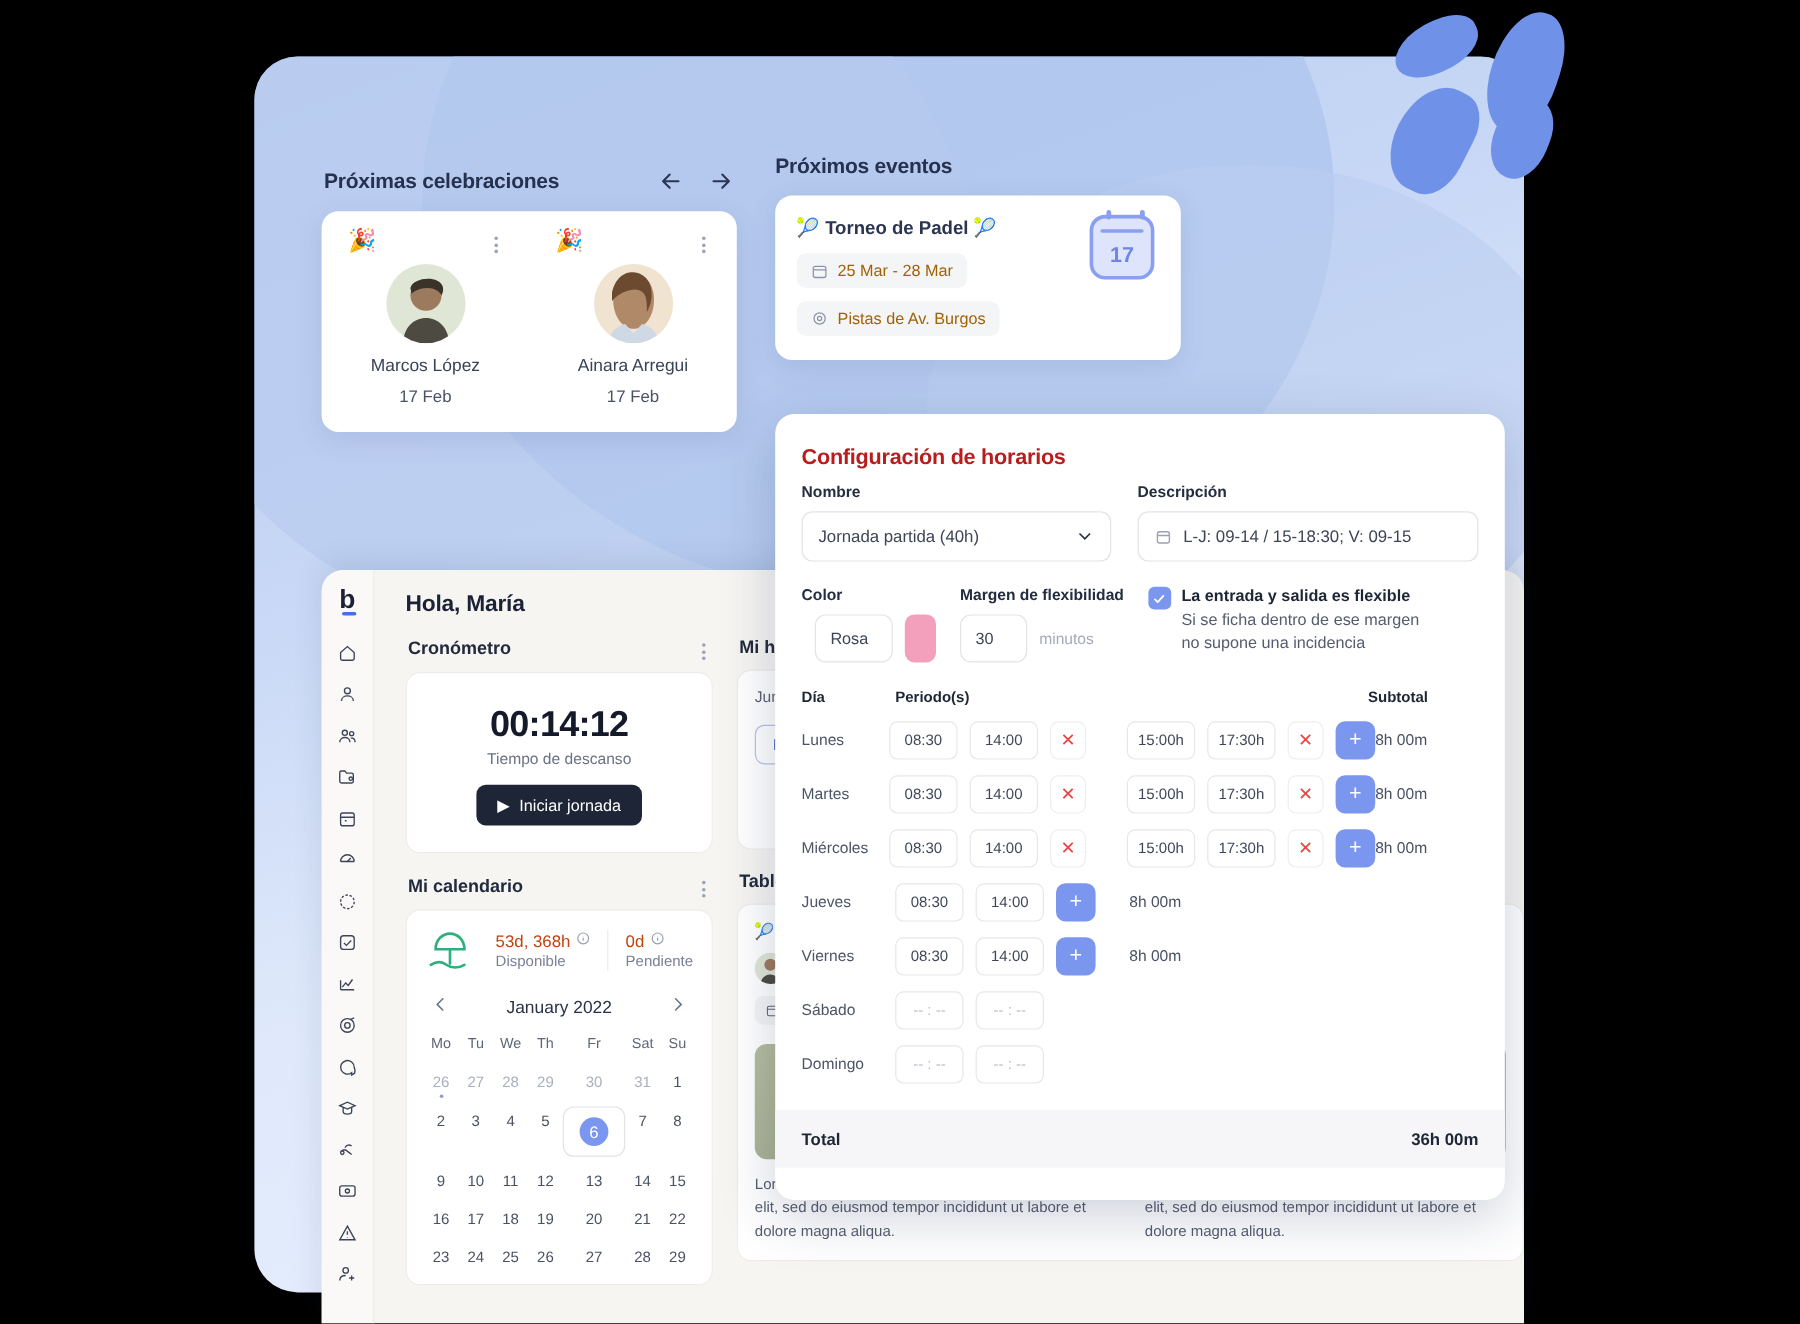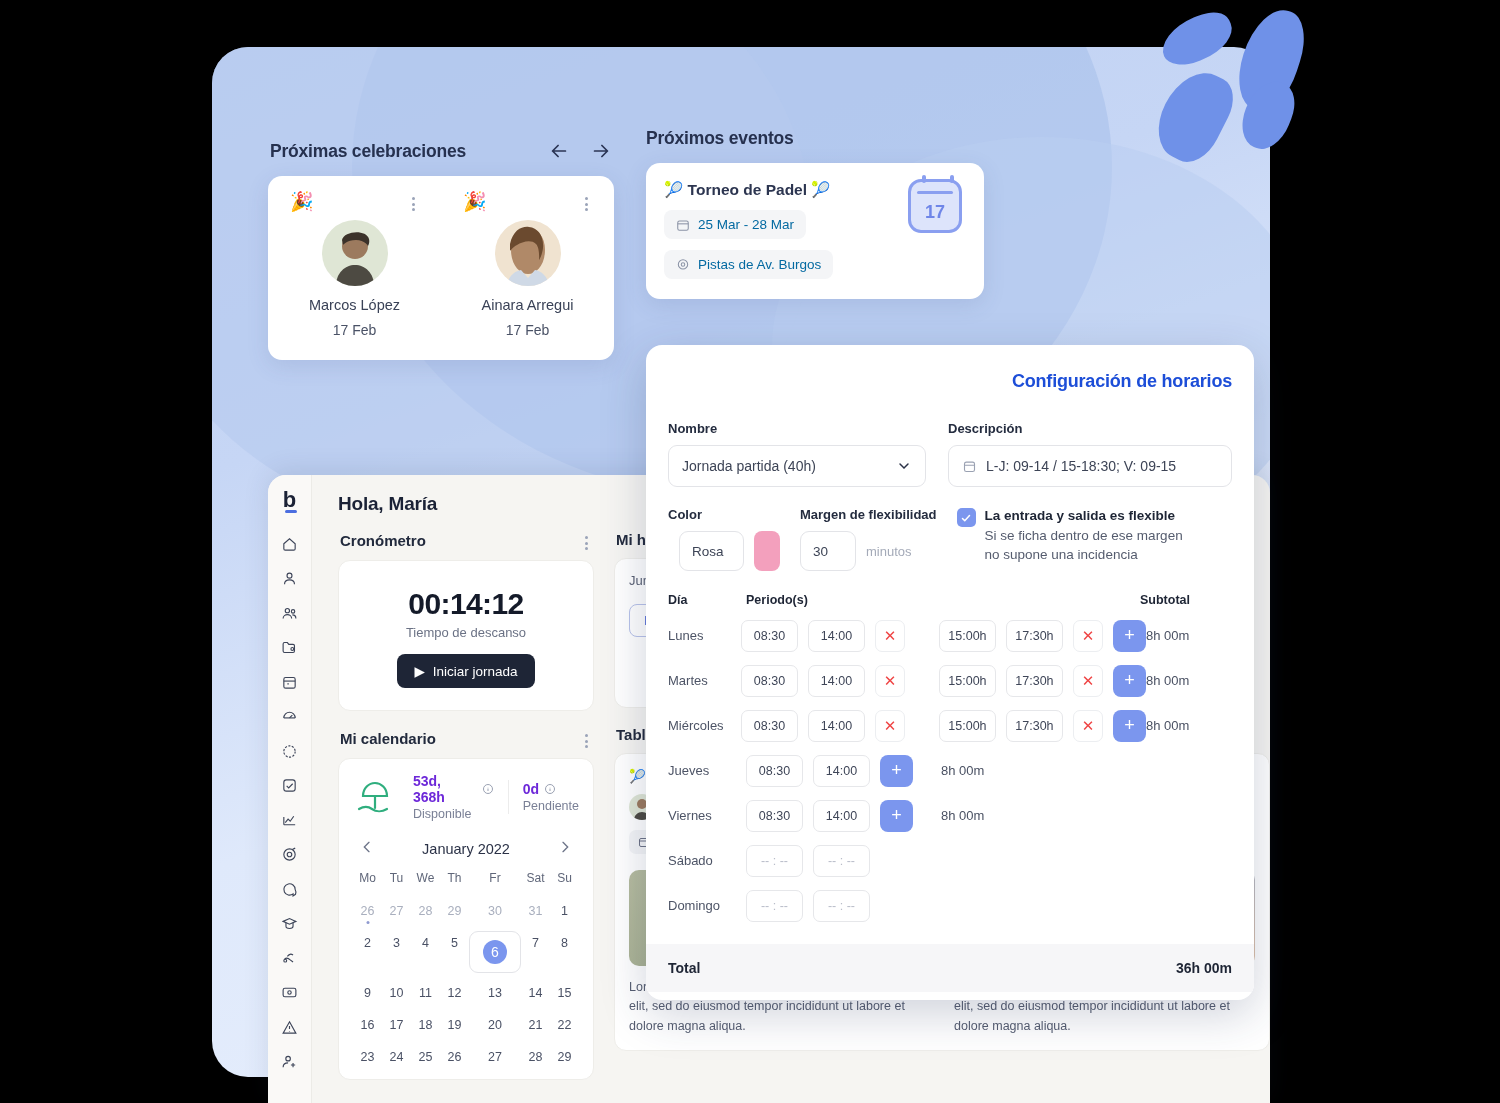--- a/index.html
+++ b/index.html
@@ -63,21 +63,21 @@
   .avatar svg { position: absolute; inset: 0; }
   .celeb-name { margin-top: 11px; font-size: 14.5px; color: #3a4257; }
   .celeb-date { margin-top: 9px; font-size: 14px; color: #4a5266; }
 
   
   .ev-wrap { position: absolute; left: 646px; top: 128px; width: 338px; }
   .ev-title { font-size: 17.5px; font-weight: 700; color: #26314f; padding-bottom: 14px; letter-spacing: -.2px; }
   .ev-card { position: relative; padding: 18px 18px 20px; }
   .ev-name { font-size: 15.5px; font-weight: 700; color: #2c3category; color: #2c3550; display: flex; align-items: center; gap: 7px; }
   .pill { display: inline-flex; align-items: center; gap: 8px; background: #f4f5f7; border-radius: 8px;
-          padding: 7px 12px; font-size: 13.5px; color: #0369a1; margin-top: 11px; }
+          padding: 7px 12px; font-size: 13.5px; color: #a16207; margin-top: 11px; }
   .pill svg { color: #8b93a6; }
   .ev-cal {
     position: absolute; right: 22px; top: 16px; width: 54px; height: 54px;
     border-radius: 13px; border: 3px solid #8a9ff0; background: #dde4fb;
     display: flex; align-items: flex-end; justify-content: center;
     font-size: 18px; font-weight: 700; color: #6f86e8; padding-bottom: 7px;
   }
   .ev-cal::before { content:""; position:absolute; left:6px; right:6px; top:9px; height:3px; background:#8a9ff0; border-radius:2px; }
   .ev-cal::after  { content:""; position:absolute; left:11px; top:-7px; width:4px; height:8px; background:#8a9ff0; border-radius:2px;
                     box-shadow: 28px 0 0 #8a9ff0; }
@@ -109,21 +109,21 @@
   .timer { padding: 26px 0 22px; text-align: center; }
   .timer-val { font-size: 30px; font-weight: 700; color: #141a29; letter-spacing: -.6px; }
   .timer-sub { font-size: 13px; color: #6b7285; margin-top: 4px; }
   .btn-start { margin: 14px auto 0; display: inline-flex; align-items: center; gap: 8px;
                background: #1e2536; color: #fff; border: none; border-radius: 8px;
                padding: 9px 17px; font-size: 13.5px; font-family: inherit; cursor: pointer; }
 
   .mycal { padding: 14px 14px 10px; }
   .cal-stats { display: flex; align-items: center; gap: 14px; padding-bottom: 12px; }
   .umbrella { width: 46px; height: 38px; flex: none; color: #2fae7e; }
-  .stat { font-size: 14px; font-weight: 700; color: #6d28d9; display: flex; align-items: center; gap: 5px; }
+  .stat { font-size: 14px; font-weight: 400; color: #c2410c; display: flex; align-items: flex-start; gap: 5px; }
   .stat-lbl { font-size: 12.5px; color: #7a8096; margin-top: 2px; }
   .divider-v { width: 1px; height: 34px; background: #ececec; }
   .cal-nav { display: flex; align-items: center; justify-content: space-between; padding: 6px 6px 12px; }
   .cal-month { font-size: 14.5px; color: #2b3247; }
   .chev { color: #6d7489; cursor: pointer; }
   .cal-grid { display: grid; grid-template-columns: repeat(7,1fr); row-gap: 8px; text-align: center; }
   .cal-dow { font-size: 12px; color: #5f6679; padding-bottom: 6px; }
   .cal-day { font-size: 12.5px; color: #4a5165; height: 24px; line-height: 24px; position: relative; }
   .cal-day.out { color: #a9afbe; }
   .cal-day.sel { color: #fff; }
@@ -151,22 +151,22 @@
 
   
   .modal {
     position: absolute; left: 646px; top: 345px;
     width: 608px; height: 655px;
     background: #fff; border-radius: 16px;
     box-shadow: 0 14px 46px rgba(35,50,90,.22);
     overflow: hidden;
   }
   .m-pad { padding: 26px 22px 0 22px; }
-  .m-title { font-size: 18px; font-weight: 700; color: #1d4ed8; letter-spacing: -.2px; text-align: right; }
-  .fgrid { display: flex; gap: 22px; margin-top: 29px; }
+  .m-title { font-size: 18px; font-weight: 700; color: #b91c1c; letter-spacing: -.2px; }
+  .fgrid { display: flex; gap: 22px; margin-top: 10px; }
   .f-lbl { font-size: 13px; font-weight: 600; color: #242c3f; margin-bottom: 9px; }
   .sel, .inp {
     border: 1px solid #e3e4e8; border-radius: 9px; height: 42px;
     display: flex; align-items: center; padding: 0 13px;
     font-size: 14px; color: #3d4456; background: #fff; cursor: pointer;
   }
   .sel { justify-content: space-between; }
   .inp svg { margin-right: 9px; color: #9aa1b2; flex: none; }
   .row2 { display: flex; align-items: flex-start; gap: 20px; margin-top: 20px; }
   .col-color { width: 112px; }

